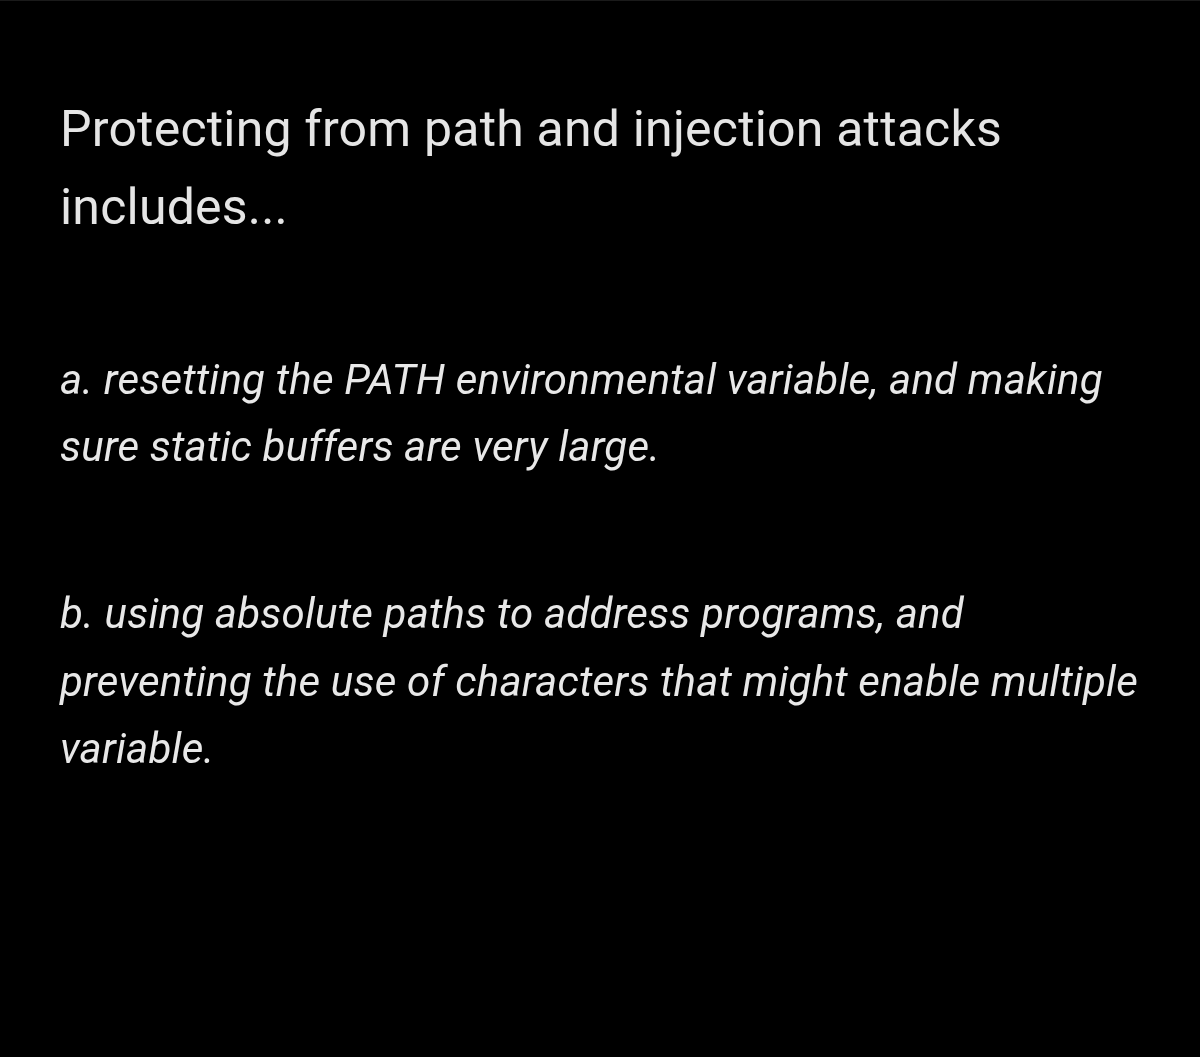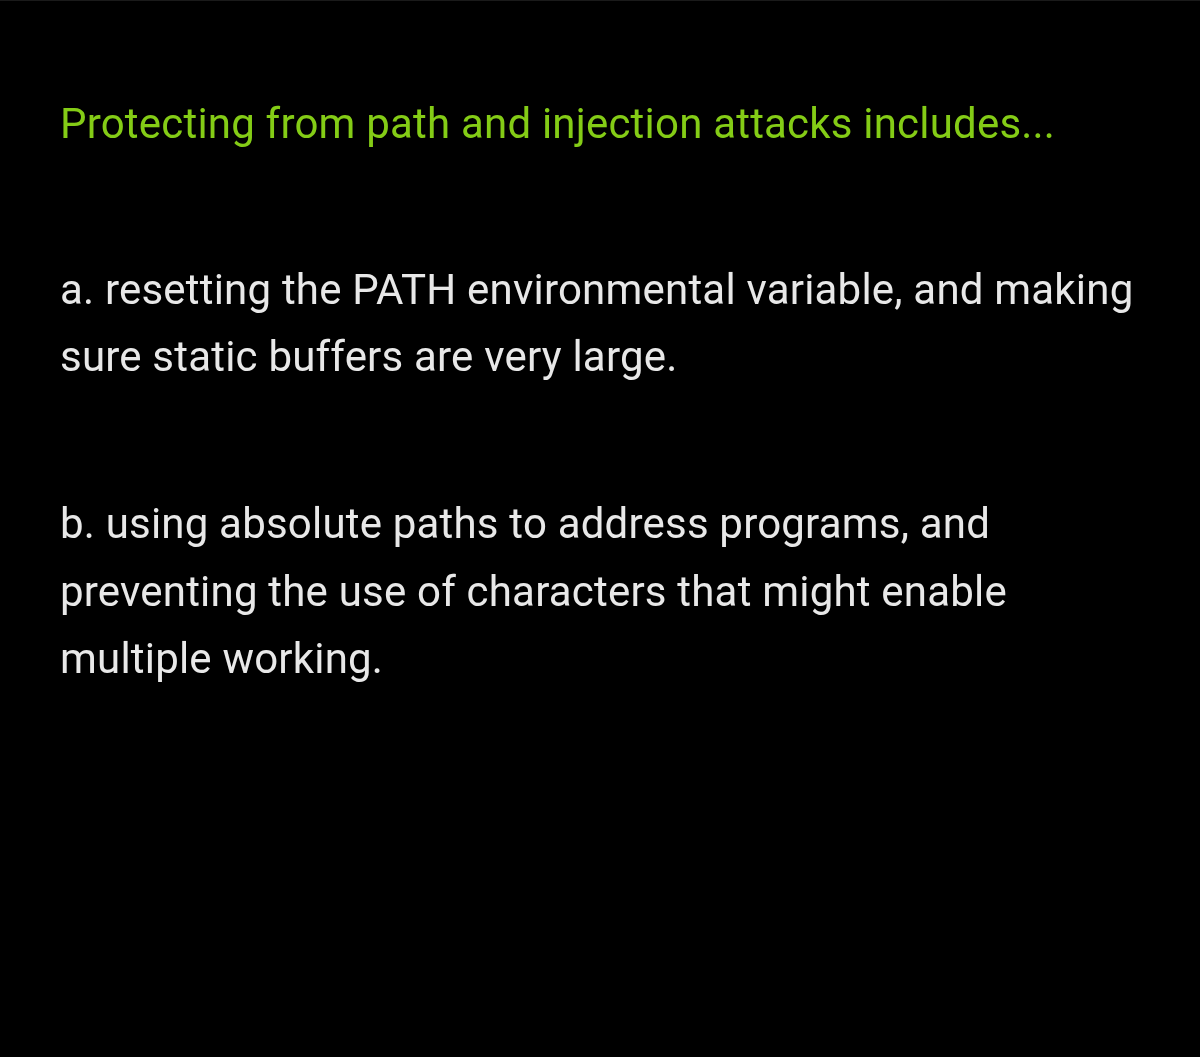--- a/index.html
+++ b/index.html
@@ -10,39 +10,40 @@
     body {
       background-color: #000000;
       color: #e8e8e8;
       font-family: -apple-system, BlinkMacSystemFont, "Segoe UI", Roboto, Helvetica, Arial, sans-serif;
       width: 1200px;
       height: 1057px;
       padding: 90px 60px 60px 60px;
       border-top: 1px solid #1a1a1a;
     }
     .question {
-      font-size: 42px;
+      font-size: 50px;
       line-height: 1.55;
-      color: #84cc16;
+      color: #e5e5e5;
       margin-bottom: 100px;
       letter-spacing: 0.2px;
     }
     .options {
       display: flex;
       flex-direction: column;
       gap: 100px;
     }
     .option {
       font-size: 42px;
       line-height: 1.6;
       color: #e8e8e8;
       letter-spacing: 0.2px;
+      font-style: italic;
     }
   </style>
 </head>
 <body>
 
 <div class="question">Protecting from path and injection attacks includes...</div>
 
 <div class="options">
   <div class="option">a. resetting the PATH environmental variable, and making sure static buffers are very large.</div>
-  <div class="option">b. using absolute paths to address programs, and preventing the use of characters that might enable multiple working.</div>
+  <div class="option">b. using absolute paths to address programs, and preventing the use of characters that might enable multiple variable.</div>
 </div>
 
 </body></html>

